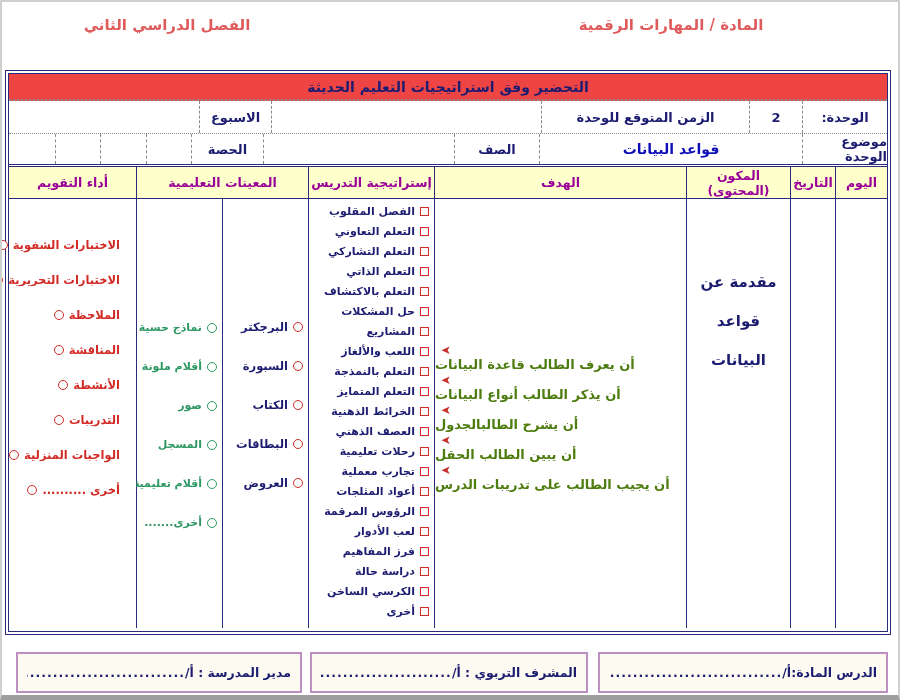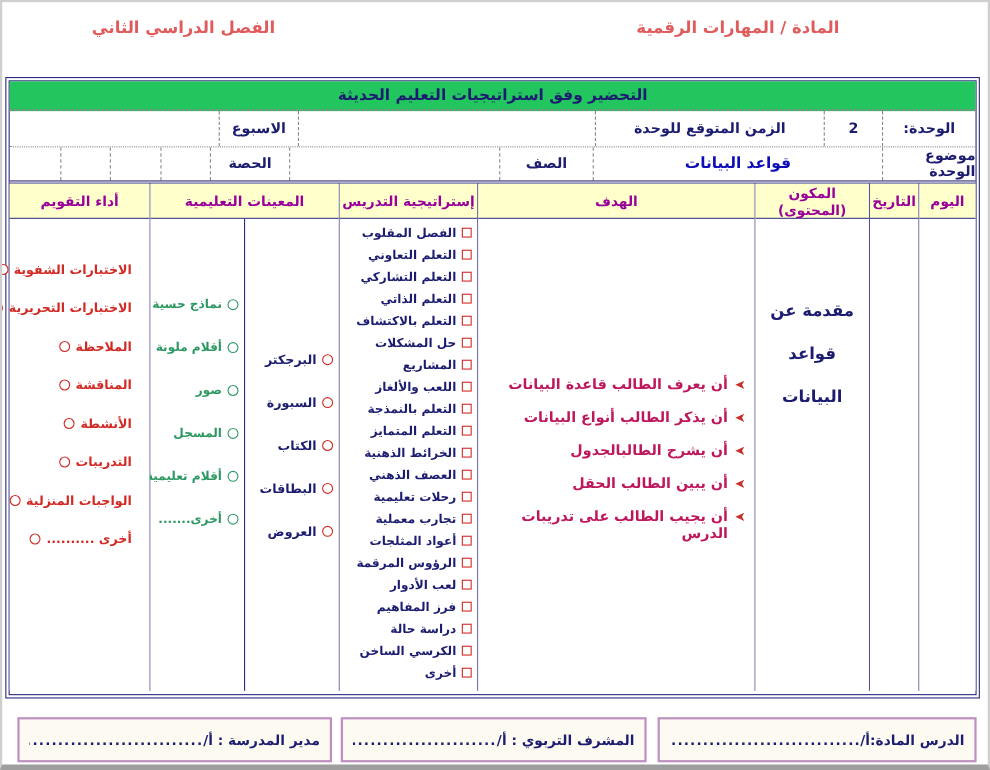--- a/index.html
+++ b/index.html
@@ -10,21 +10,21 @@
     border:2px solid #cfcfcf; border-bottom:5px solid #9e9e9e;
   }
   .top-label { position:absolute; top:14px; font-size:15px; font-weight:bold; color:#e05c5c; }
   .top-subject { right:112px; width:230px; text-align:center; }
   .top-semester { left:60px; width:210px; text-align:center; }
 
   .doc { position:absolute; top:68px; right:7px; width:886px; height:565px;
          border:1px solid #2b2b7d; padding:2px; background:#fff; }
   .inner { width:100%; height:100%; border:1px solid #2b2b7d; display:flex; flex-direction:column; }
 
-  .title-bar { height:27px; background:#22c55e; border-bottom:2px dotted #8a8a8a;
+  .title-bar { height:27px; background:#ef4444; border-bottom:2px dotted #8a8a8a;
     display:flex; align-items:center; justify-content:center;
     color:#1c1c70; font-weight:bold; font-size:14px; }
 
   .hrow { display:flex; }
   .rowA { height:33px; border-bottom:1px dotted #8a8a8a; }
   .rowB { height:30px; }
   .cell { display:flex; align-items:center; justify-content:center;
     font-weight:bold; font-size:13px; color:#1c1c70; border-left:1px dashed #888; }
   .cell.last { border-left:none; }
   .w-unitlab{width:85px}.w-unitval{width:53px}.w-time{width:208px}.w-timeval{width:270px}
@@ -42,38 +42,38 @@
   .col-body { flex:1; background:#fff; }
   .c-day{width:52px}.c-date{width:45px}.c-comp{width:104px}.c-obj{width:252px}
   .c-strat{width:126px}.c-aids{width:172px}.c-assess{width:127px}
 
   
   .comp-body { padding-top:74px; text-align:center; }
   .comp-line { color:#1c1c70; font-weight:bold; font-size:15px; margin-bottom:21px; }
 
   
   .obj-body { padding-top:144px; }
-  .o-item { height:30px; display:flex; align-items:flex-start; padding-right:8px;
-    color:#be185d; font-weight:bold; font-size:13px; }
+  .o-item { height:30px; display:flex; align-items:flex-end; padding-right:8px;
+    color:#4d7c0f; font-weight:bold; font-size:13px;flex-direction:column; }
   .o-arrow { display:inline-block; color:#c5302a; font-size:12px; margin-left:6px;
     transform:scaleX(-1); }
   .o-arrow::before { content:"➤"; }
 
   
   .strat-body { padding-top:2px; }
   .s-item { height:20px; display:flex; align-items:center; padding-right:5px;
     color:#1c1c70; font-weight:bold; font-size:11px; white-space:nowrap; }
   .cb { width:9px; height:9px; border:1.6px solid #d22b25; background:#fff;
     margin-left:5px; flex:0 0 auto; }
 
   
   .aids-body { display:flex; }
   .aids-sub { display:flex; flex-direction:column; }
   .aids-red { width:87px; border-left:1px solid #2b2b7d; padding-top:108px; }
-  .aids-green { width:85px; padding-top:58px; }
+  .aids-green { width:85px; padding-top:109px; }
   .a-item { height:39px; display:flex; align-items:center; padding-right:5px;
     font-weight:bold; white-space:nowrap; }
   .circ { width:10px; height:10px; border-radius:50%; background:#fff; margin-left:5px; flex:0 0 auto; }
   .circ-red { border:1.8px solid #d22b25; }
   .circ-green { border:1.8px solid #2e9863; }
   .aids-red .a-item { color:#1c1c70; font-size:11.5px; }
   .aids-green .a-item { color:#2e9863; font-size:11px; }
 
   
   .assess-body { padding-top:28px; }

